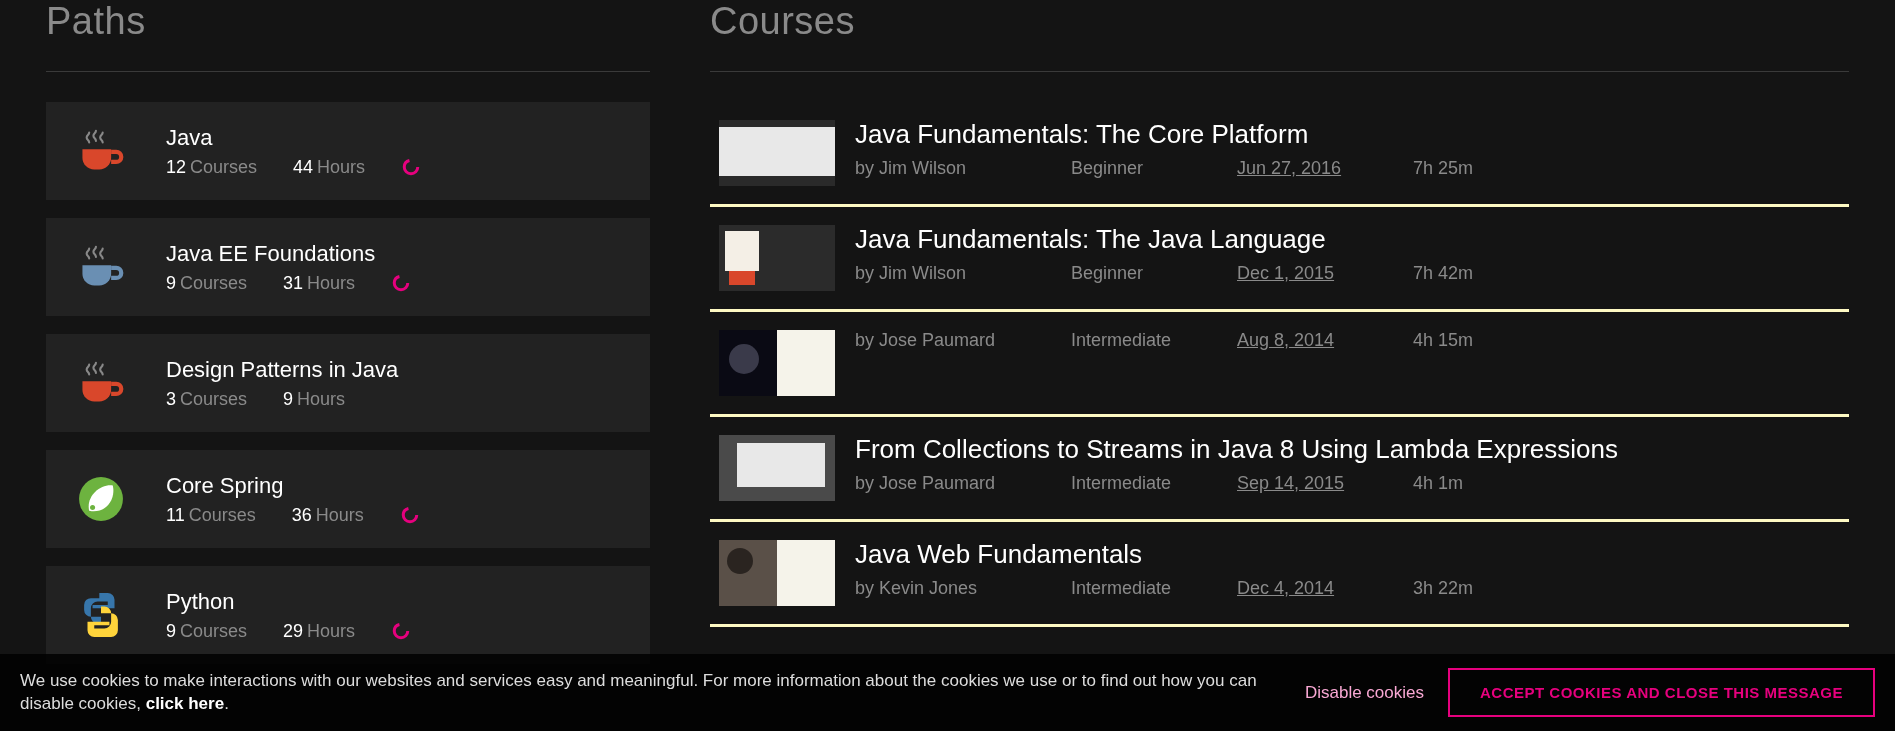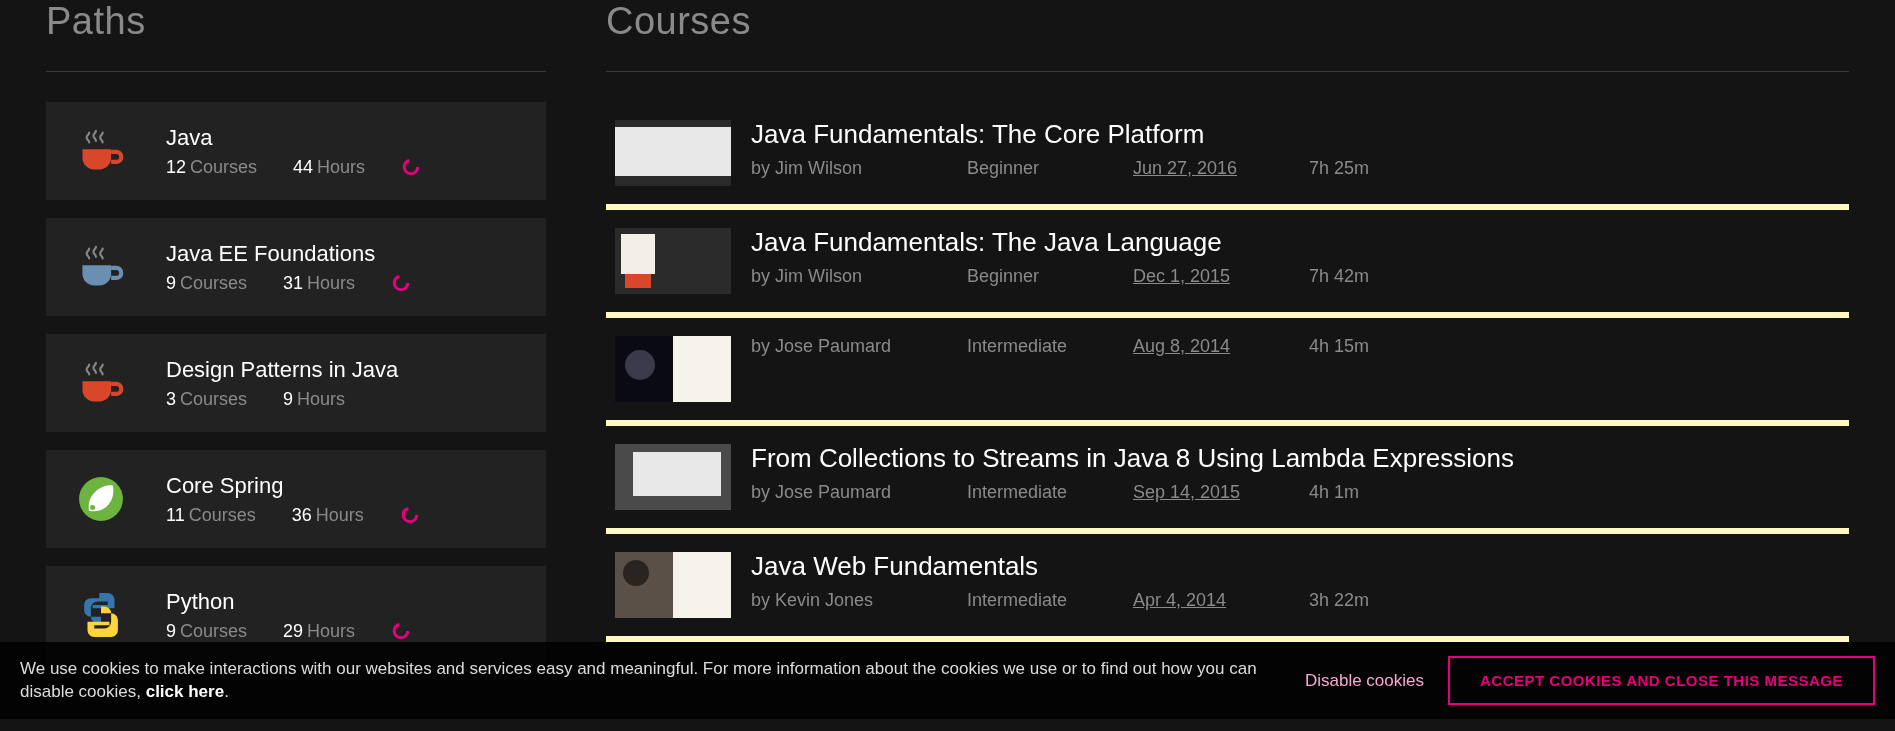--- a/index.html
+++ b/index.html
@@ -10,21 +10,21 @@
     width: 1895px;
     height: 731px;
     overflow: hidden;
     position: relative;
   }
   .layout {
     display: flex;
     padding: 0 46px;
     gap: 60px;
   }
-  .col-paths { width: 500px; flex-shrink: 0; }
+  .col-paths { width: 604px; flex-shrink: 0; }
   .col-courses { flex: 1; }
   .section-title {
     font-size: 38px;
     font-weight: 300;
     color: #8a8a8a;
     margin-bottom: 28px;
     letter-spacing: 0.5px;
   }
   .section-divider {
     border: none;
@@ -66,21 +66,21 @@
   .path-meta .label { color: #8a8a8a; margin-left: 4px; }
   .skilliq-badge {
     width: 20px; height: 20px;
     display:inline-flex;align-items:center;justify-content:center;
   }
   
   .course-row {
     display: flex;
     align-items: flex-start;
     padding: 18px 9px;
-    border-bottom: 6px solid #fef9c3;
+    border-bottom: 3px solid #fef9c3;
     cursor: pointer;
   }
   .course-thumb {
     width: 116px;
     height: 66px;
     background: #333;
     margin-right: 20px;
     flex-shrink: 0;
     position: relative;
     overflow: hidden;
@@ -100,21 +100,21 @@
     color: #8a8a8a;
   }
   .course-meta > span { display:inline-block; }
   .course-author { width: 200px; }
   .course-level  { width: 150px; }
   .course-date   { width: 160px; text-decoration: underline; }
   .course-dur    { width: 100px; }
   
   .cookie-banner {
     position: absolute;
-    left: 0; right: 0; bottom: 12px;
+    left: 0; right: 0; bottom: 0;
     background: rgba(0,0,0,0.85);
     display: flex;
     align-items: center;
     padding: 14px 20px;
     gap: 24px;
     margin-top: 40px;
   }
   .cookie-text {
     flex: 1;
     font-size: 17px;
@@ -331,21 +331,21 @@
                 <div style="position:absolute;left:8px;top:8px;width:26px;height:26px;border-radius:50%;background:#2a2420"></div>
               </div>
         <div style="background:#f5f3ea"></div>
       </div>
           </div>
     <div class="course-info">
       <div class="course-title">Java Web Fundamentals</div>
       <div class="course-meta">
         <span class="course-author"><span>by</span> <span>Kevin Jones</span></span>
         <span class="course-level">Intermediate</span>
-        <span class="course-date">Apr 4, 2014</span>
+        <span class="course-date">Dec 4, 2014</span>
         <span class="course-dur">3h 22m</span>
       </div>
     </div>
         </div>
       </div>
   </div>
 </div>
 
 <div class="cookie-banner">
   <div class="cookie-text">

